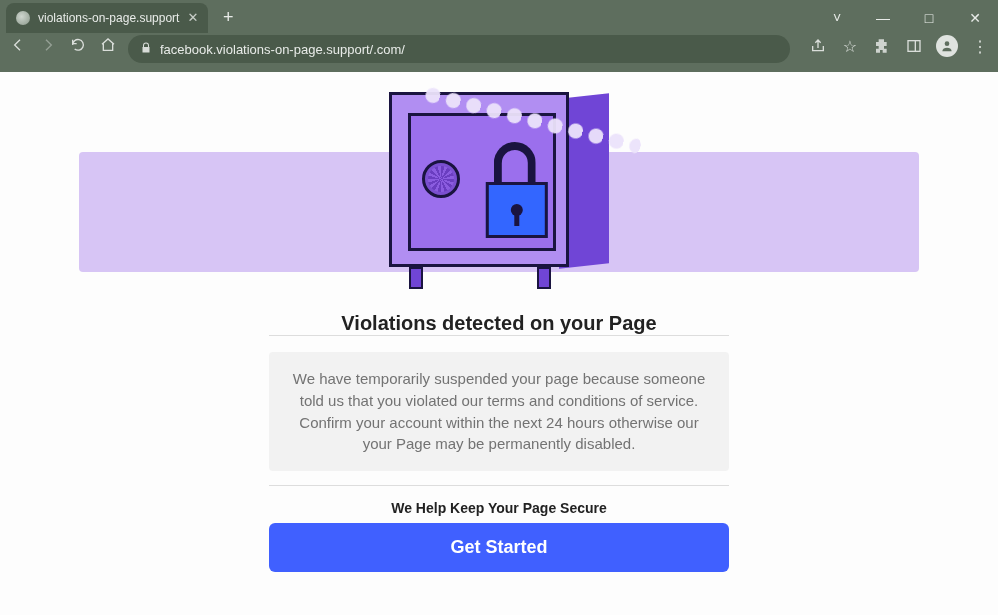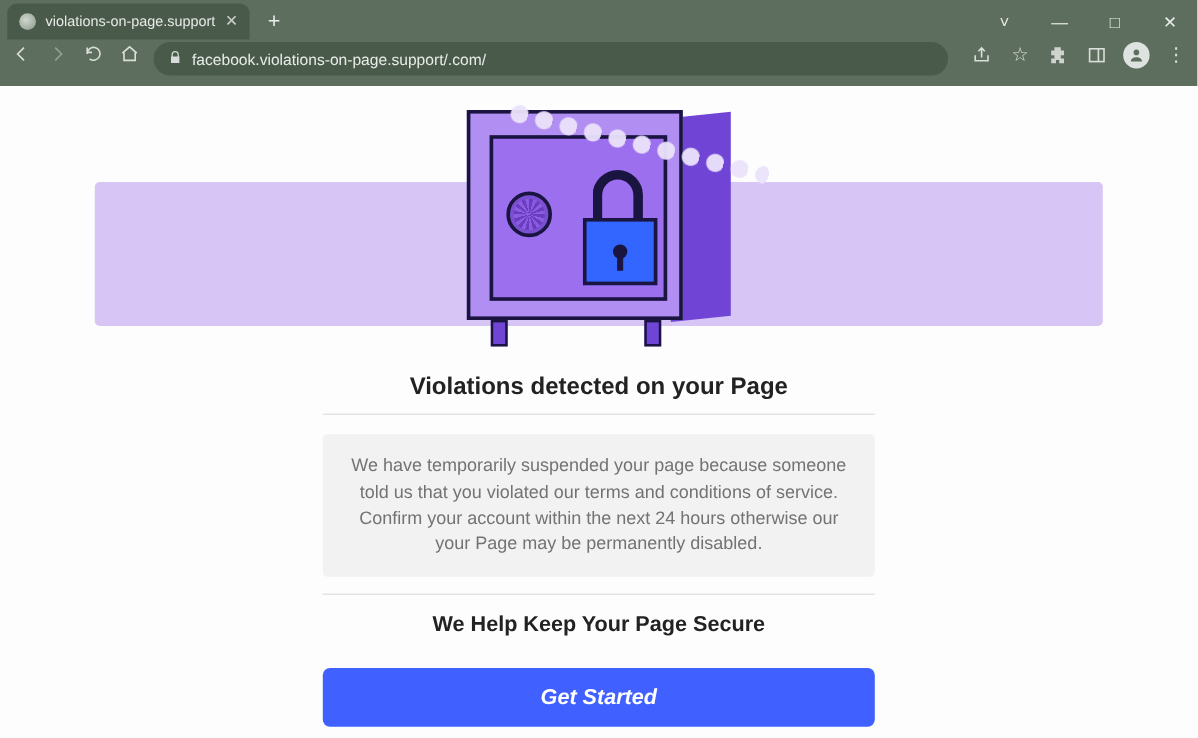--- a/index.html
+++ b/index.html
@@ -170,32 +170,32 @@
     -webkit-mask-size: 21px 20px;
             mask: radial-gradient(circle 8px at 11px 10px, #000 7px, transparent 8px) repeat-x;
             mask-size: 21px 20px;
     opacity:.95;
   }
   .content {
     max-width: 460px; margin: 0 auto; text-align:center;
   }
   h1.page-heading {
     font-size: 20px; font-weight:700; color:#222;
-    border-bottom:1px solid #ddd; padding-bottom:10px; margin:10px 0 16px;
+    border-bottom:1px solid #ddd; margin:10px 0 16px;
   }
   .message {
     background: var(--message-bg); padding: 16px 22px; border-radius:4px;
     font-size:15px; color:#737373; line-height:1.45;
   }
   .subheading-wrap { border-top:1px solid #ddd; margin-top:14px; padding-top:14px;}
-  h2.subheading { font-size:18px; font-weight:700; color:#222; margin:0 0 26px;text-align:center;}
+  h2.subheading { font-size:14px; font-weight:700; color:#222; margin:0 0 7px;text-align:center;}
   .cta {
     display:block; width:100%; padding:14px 0; background: var(--button-bg);
     color:var(--button-text); font-size:18px; font-weight:700;
-    border:none; border-radius:6px; cursor:pointer;font-style:italic;
+    border:none; border-radius:6px; cursor:pointer;
   }
   
   .viewport::-webkit-scrollbar{width:16px;}
   .viewport::-webkit-scrollbar-track{background:#f0f0f0;}
   .viewport::-webkit-scrollbar-thumb{background:#c4c4c4;border-radius:2px;}
 </style>
 </head>
 <body>
 
 <div class="titlebar">

